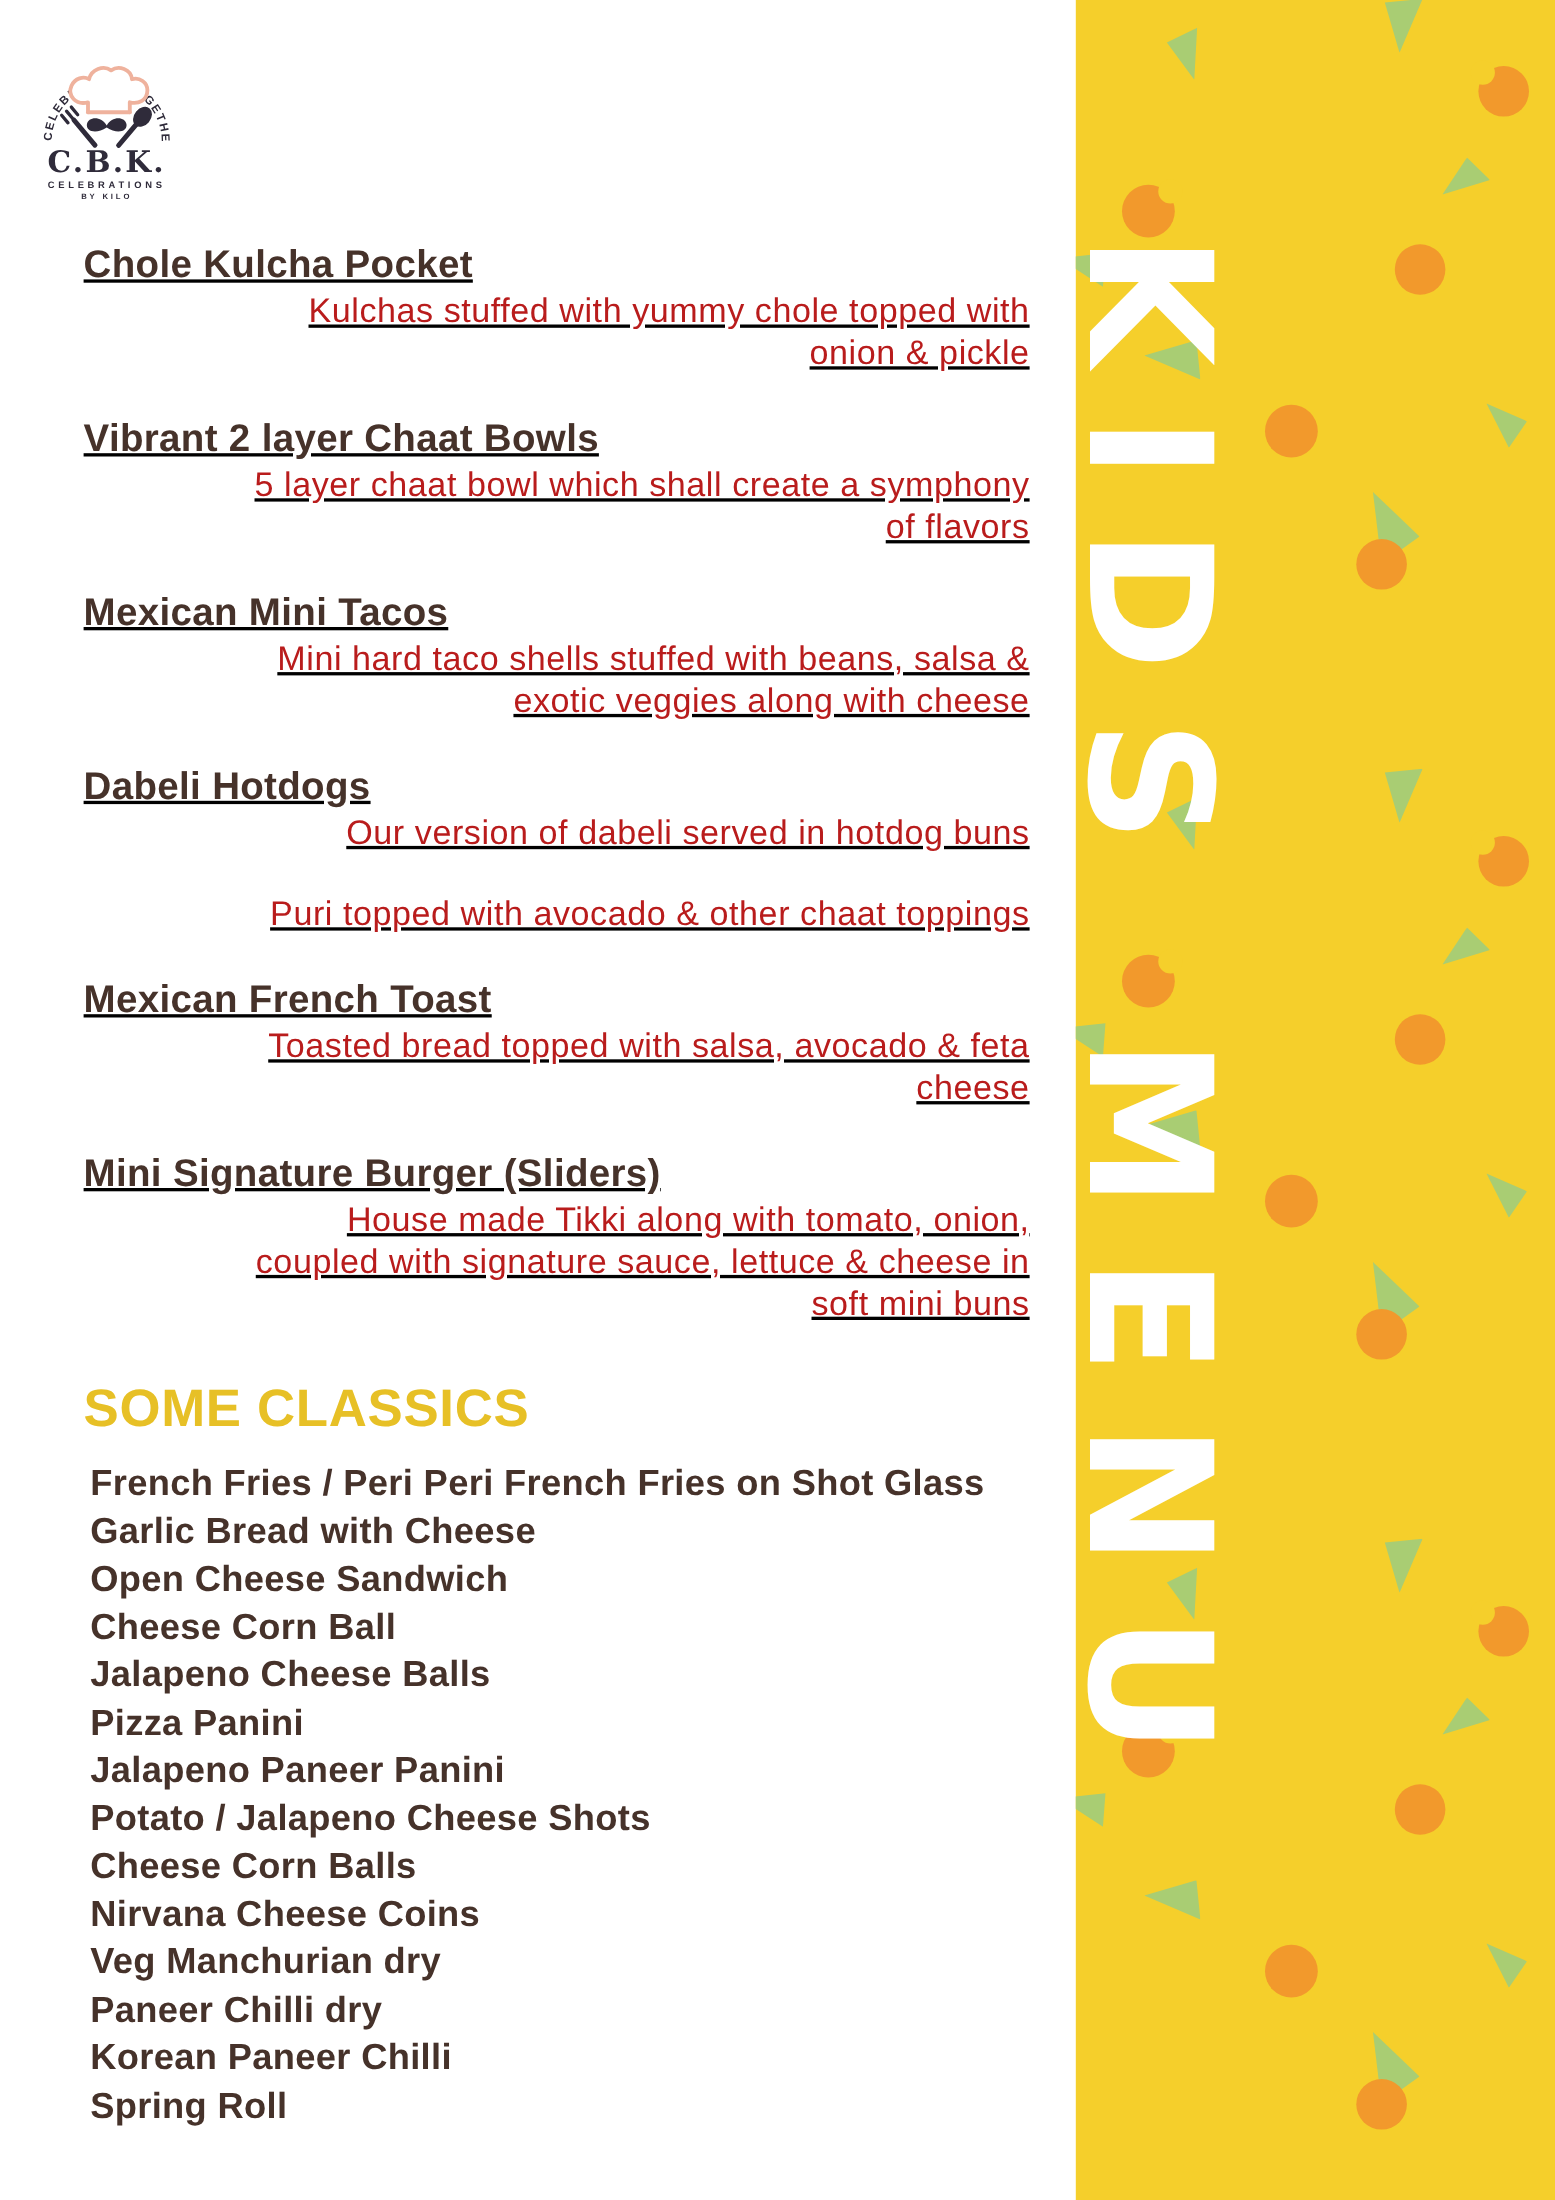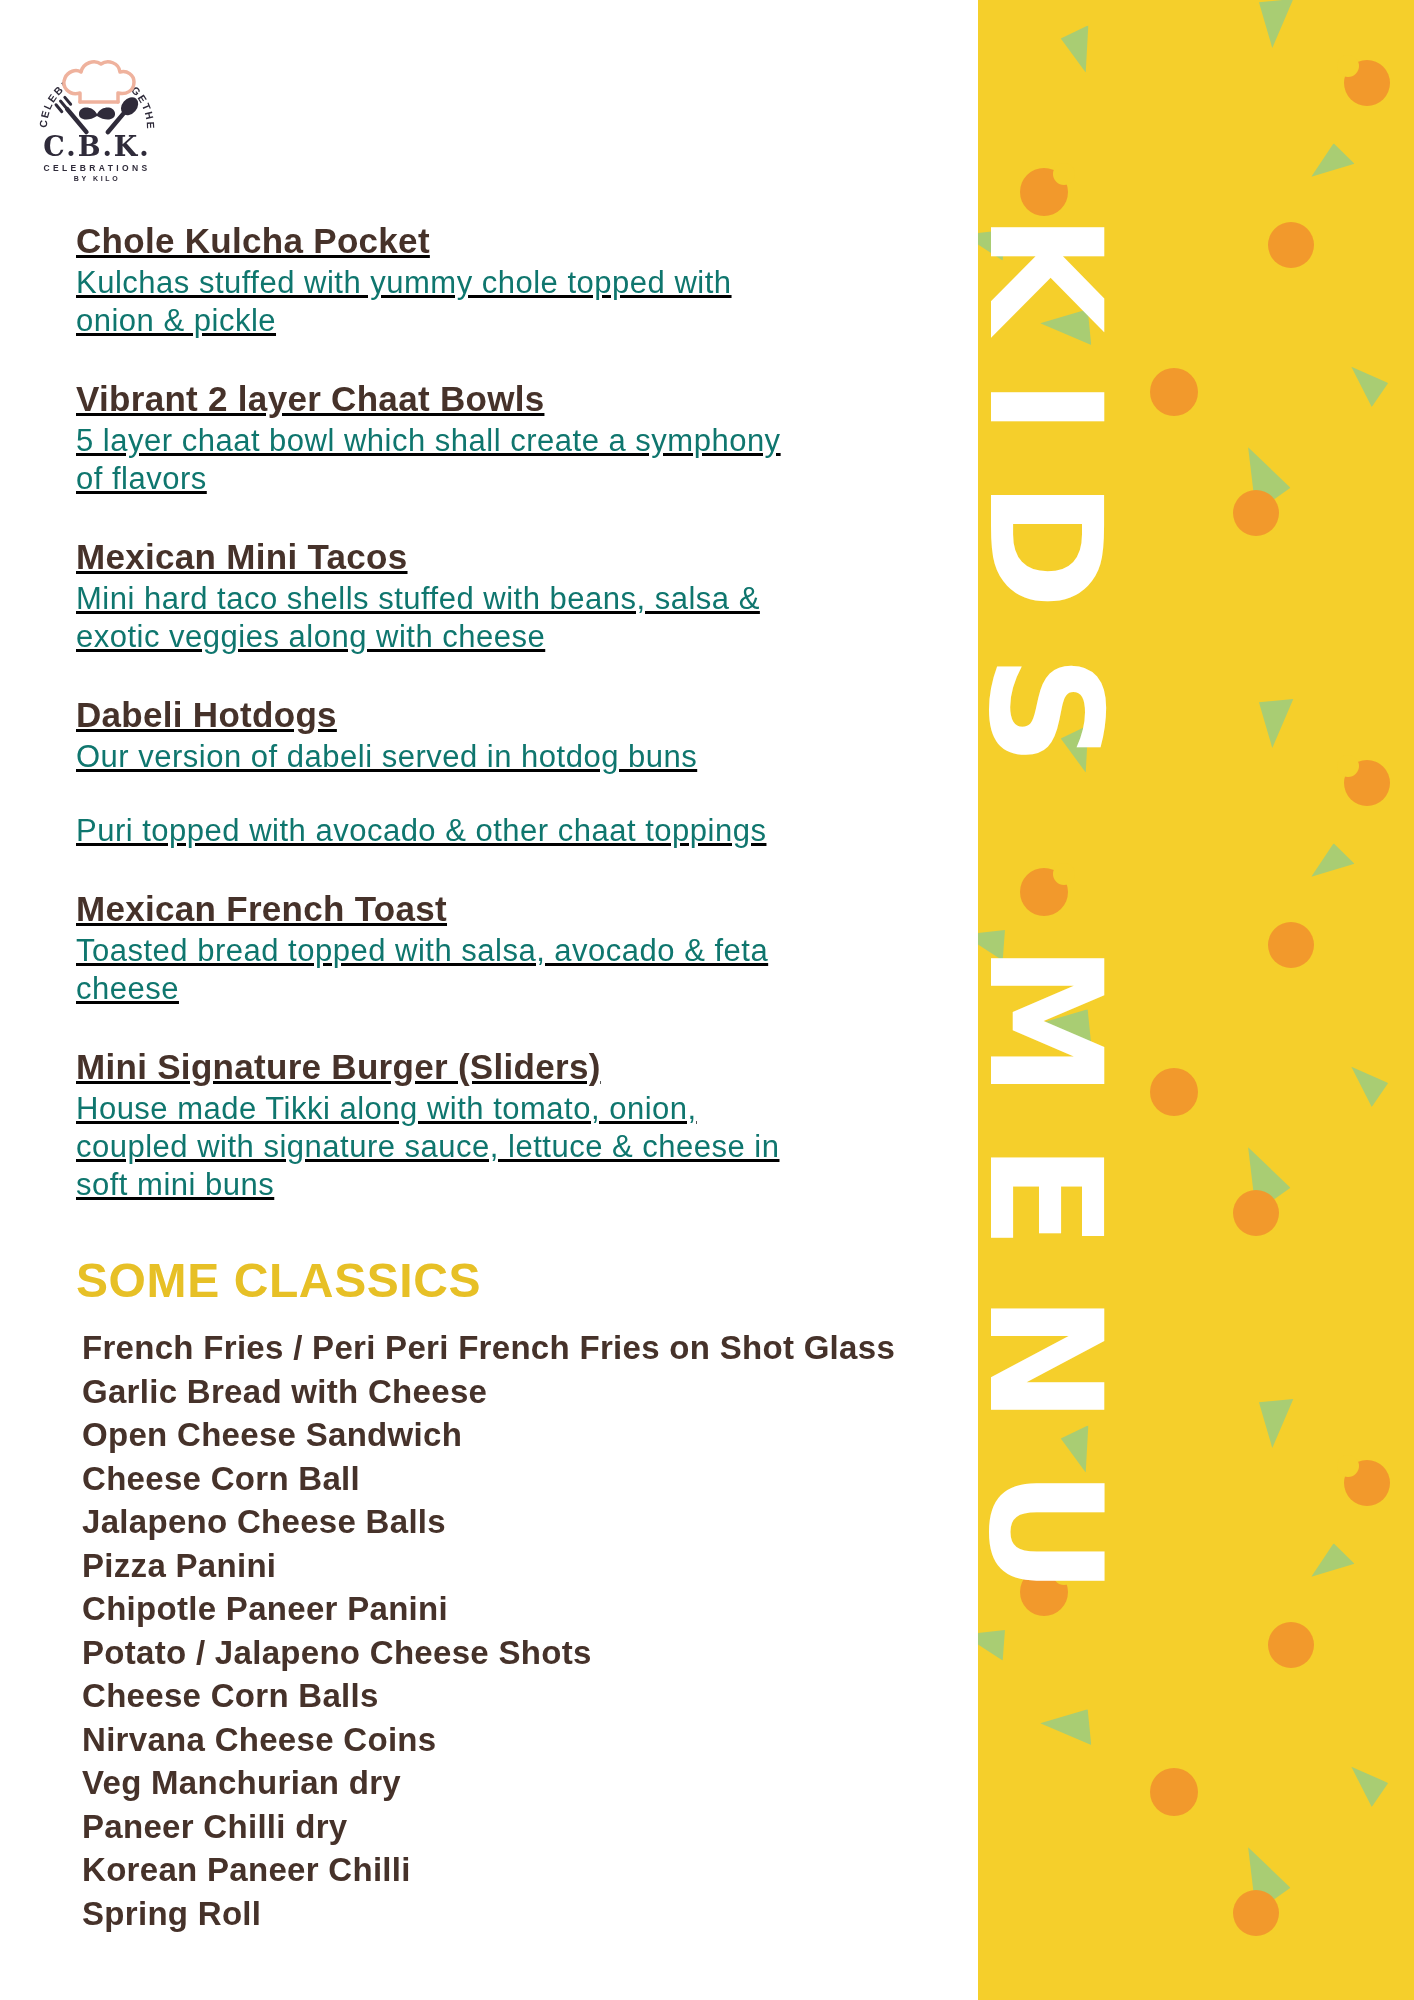--- a/index.html
+++ b/index.html
@@ -3,22 +3,22 @@
 <meta charset="utf-8">
 <style>
   html,body{margin:0;padding:0;}
   .page{position:relative;width:1414px;height:2000px;background:#ffffff;overflow:hidden;
         font-family:"Liberation Sans",sans-serif;}
   
   .logo{position:absolute;left:26px;top:28px;width:142px;height:162px;}
   .content{position:absolute;left:76px;top:218px;width:860px;}
   .item{margin:0 0 36px 0;text-decoration:underline;}
   .item h3{margin:0;font-size:35px;line-height:46px;font-weight:700;color:#46322A;letter-spacing:.3px;}
-  .item p{margin:0;font-size:31px;line-height:38px;font-weight:400;color:#0f766e;
-          letter-spacing:.5px;white-space:pre-line;}
+  .item p{margin:0;font-size:31px;line-height:38px;font-weight:400;color:#b91c1c;
+          letter-spacing:.5px;white-space:pre-line;text-align:right;}
   .classics-title{margin:50px 0 18px 0;font-size:48px;line-height:54px;font-weight:700;
                   color:#E7C026;letter-spacing:.6px;}
   .classics-list div{font-size:33px;line-height:43.5px;font-weight:700;color:#46322A;
                      letter-spacing:.3px;padding-left:6px;}
   
   .band{position:absolute;left:978px;top:0;width:436px;height:2000px;background:#F5CF2B;overflow:hidden;}
   .band-decor{position:absolute;inset:0;}
   .deco-dot{position:absolute;border-radius:50%;background:#F2992C;}
   .deco-notch{position:absolute;border-radius:50%;background:#F5CF2B;width:22px;height:22px;}
   .deco-tri{position:absolute;background:#A9CD73;clip-path:polygon(0 18%,100% 48%,18% 100%);}
@@ -94,21 +94,21 @@
         </div>
       </div>
     <div class="classics-title">SOME CLASSICS</div>
     <div id="classics-list" class="classics-list">
         <div>French Fries / Peri Peri French Fries on Shot Glass</div>
         <div>Garlic Bread with Cheese</div>
         <div>Open Cheese Sandwich</div>
         <div>Cheese Corn Ball</div>
         <div>Jalapeno Cheese Balls</div>
         <div>Pizza Panini</div>
-        <div>Chipotle Paneer Panini</div>
+        <div>Jalapeno Paneer Panini</div>
         <div>Potato / Jalapeno Cheese Shots</div>
         <div>Cheese Corn Balls</div>
         <div>Nirvana Cheese Coins</div>
         <div>Veg Manchurian dry</div>
         <div>Paneer Chilli dry</div>
         <div>Korean Paneer Chilli</div>
         <div>Spring Roll</div>
       </div>
   </div>
 

